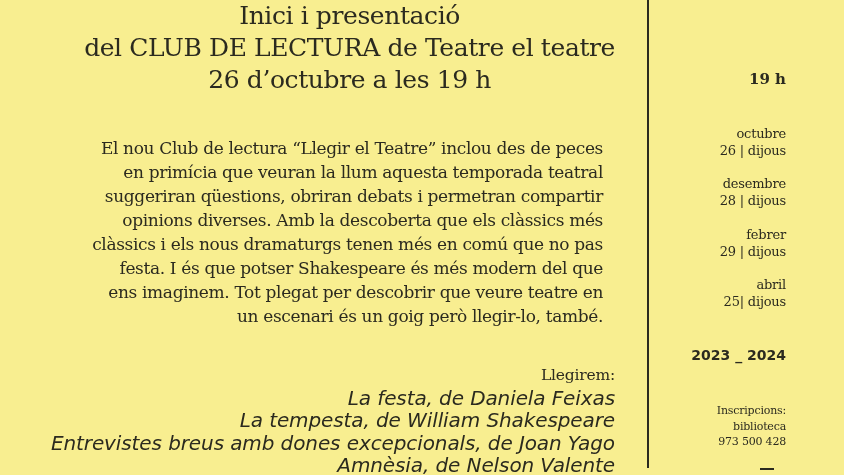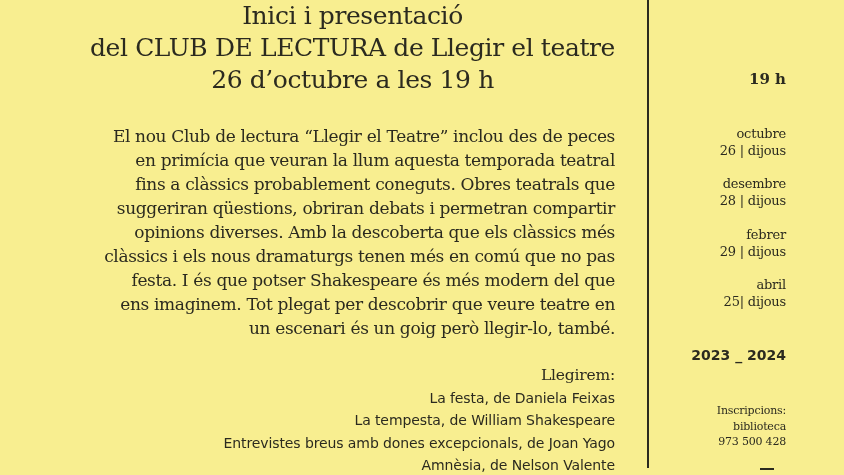--- a/index.html
+++ b/index.html
@@ -29,35 +29,36 @@
     .title div { white-space: nowrap; }
     .body-text {
       position: absolute;
       right: 229px;
       top: 124px;
       width: 600px;
       text-align: right;
       font-size: 17px;
       line-height: 24px;
       letter-spacing: -0.35px;
-      margin: 0;
+      margin: 12px;
     }
     .body-text div { white-space: nowrap; }
     .reading {
       position: absolute;
       right: 229px;
       top: 364px;
       text-align: right;
       font-size: 15.5px;
       line-height: 22.5px;
       letter-spacing: -0.2px;
     }
     .reading .item {
+      font-style: italic;
       font-family: "DejaVu Sans", "Liberation Sans", sans-serif;
-      font-size: 14px;
+      font-size: 20px;
       letter-spacing: -0.1px;
       white-space: nowrap;
     }
     .divider {
       position: absolute;
       left: 647px;
       top: 0;
       width: 1.6px;
       height: 468px;
       background: #2b2a1f;
@@ -97,28 +98,27 @@
       width: 14px;
       height: 2px;
       background: #2b2a1f;
     }
   </style>
 </head>
 <body>
 
 <div class="title">
   <div>Inici i presentació</div>
-  <div>del CLUB DE LECTURA de Llegir el teatre</div>
+  <div>del CLUB DE LECTURA de Teatre el teatre</div>
   <div>26 d’octubre a les 19 h</div>
 </div>
 
 <div class="body-text">
   <div>El nou Club de lectura “Llegir el Teatre” inclou des de peces</div>
   <div>en primícia que veuran la llum aquesta temporada teatral</div>
-  <div>fins a clàssics probablement coneguts. Obres teatrals que</div>
   <div>suggeriran qüestions, obriran debats i permetran compartir</div>
   <div>opinions diverses. Amb la descoberta que els clàssics més</div>
   <div>clàssics i els nous dramaturgs tenen més en comú que no pas</div>
   <div>festa. I és que potser Shakespeare és més modern del que</div>
   <div>ens imaginem. Tot plegat per descobrir que veure teatre en</div>
   <div>un escenari és un goig però llegir-lo, també.</div>
 </div>
 
 <div class="reading">
   <div>Llegirem:</div>

